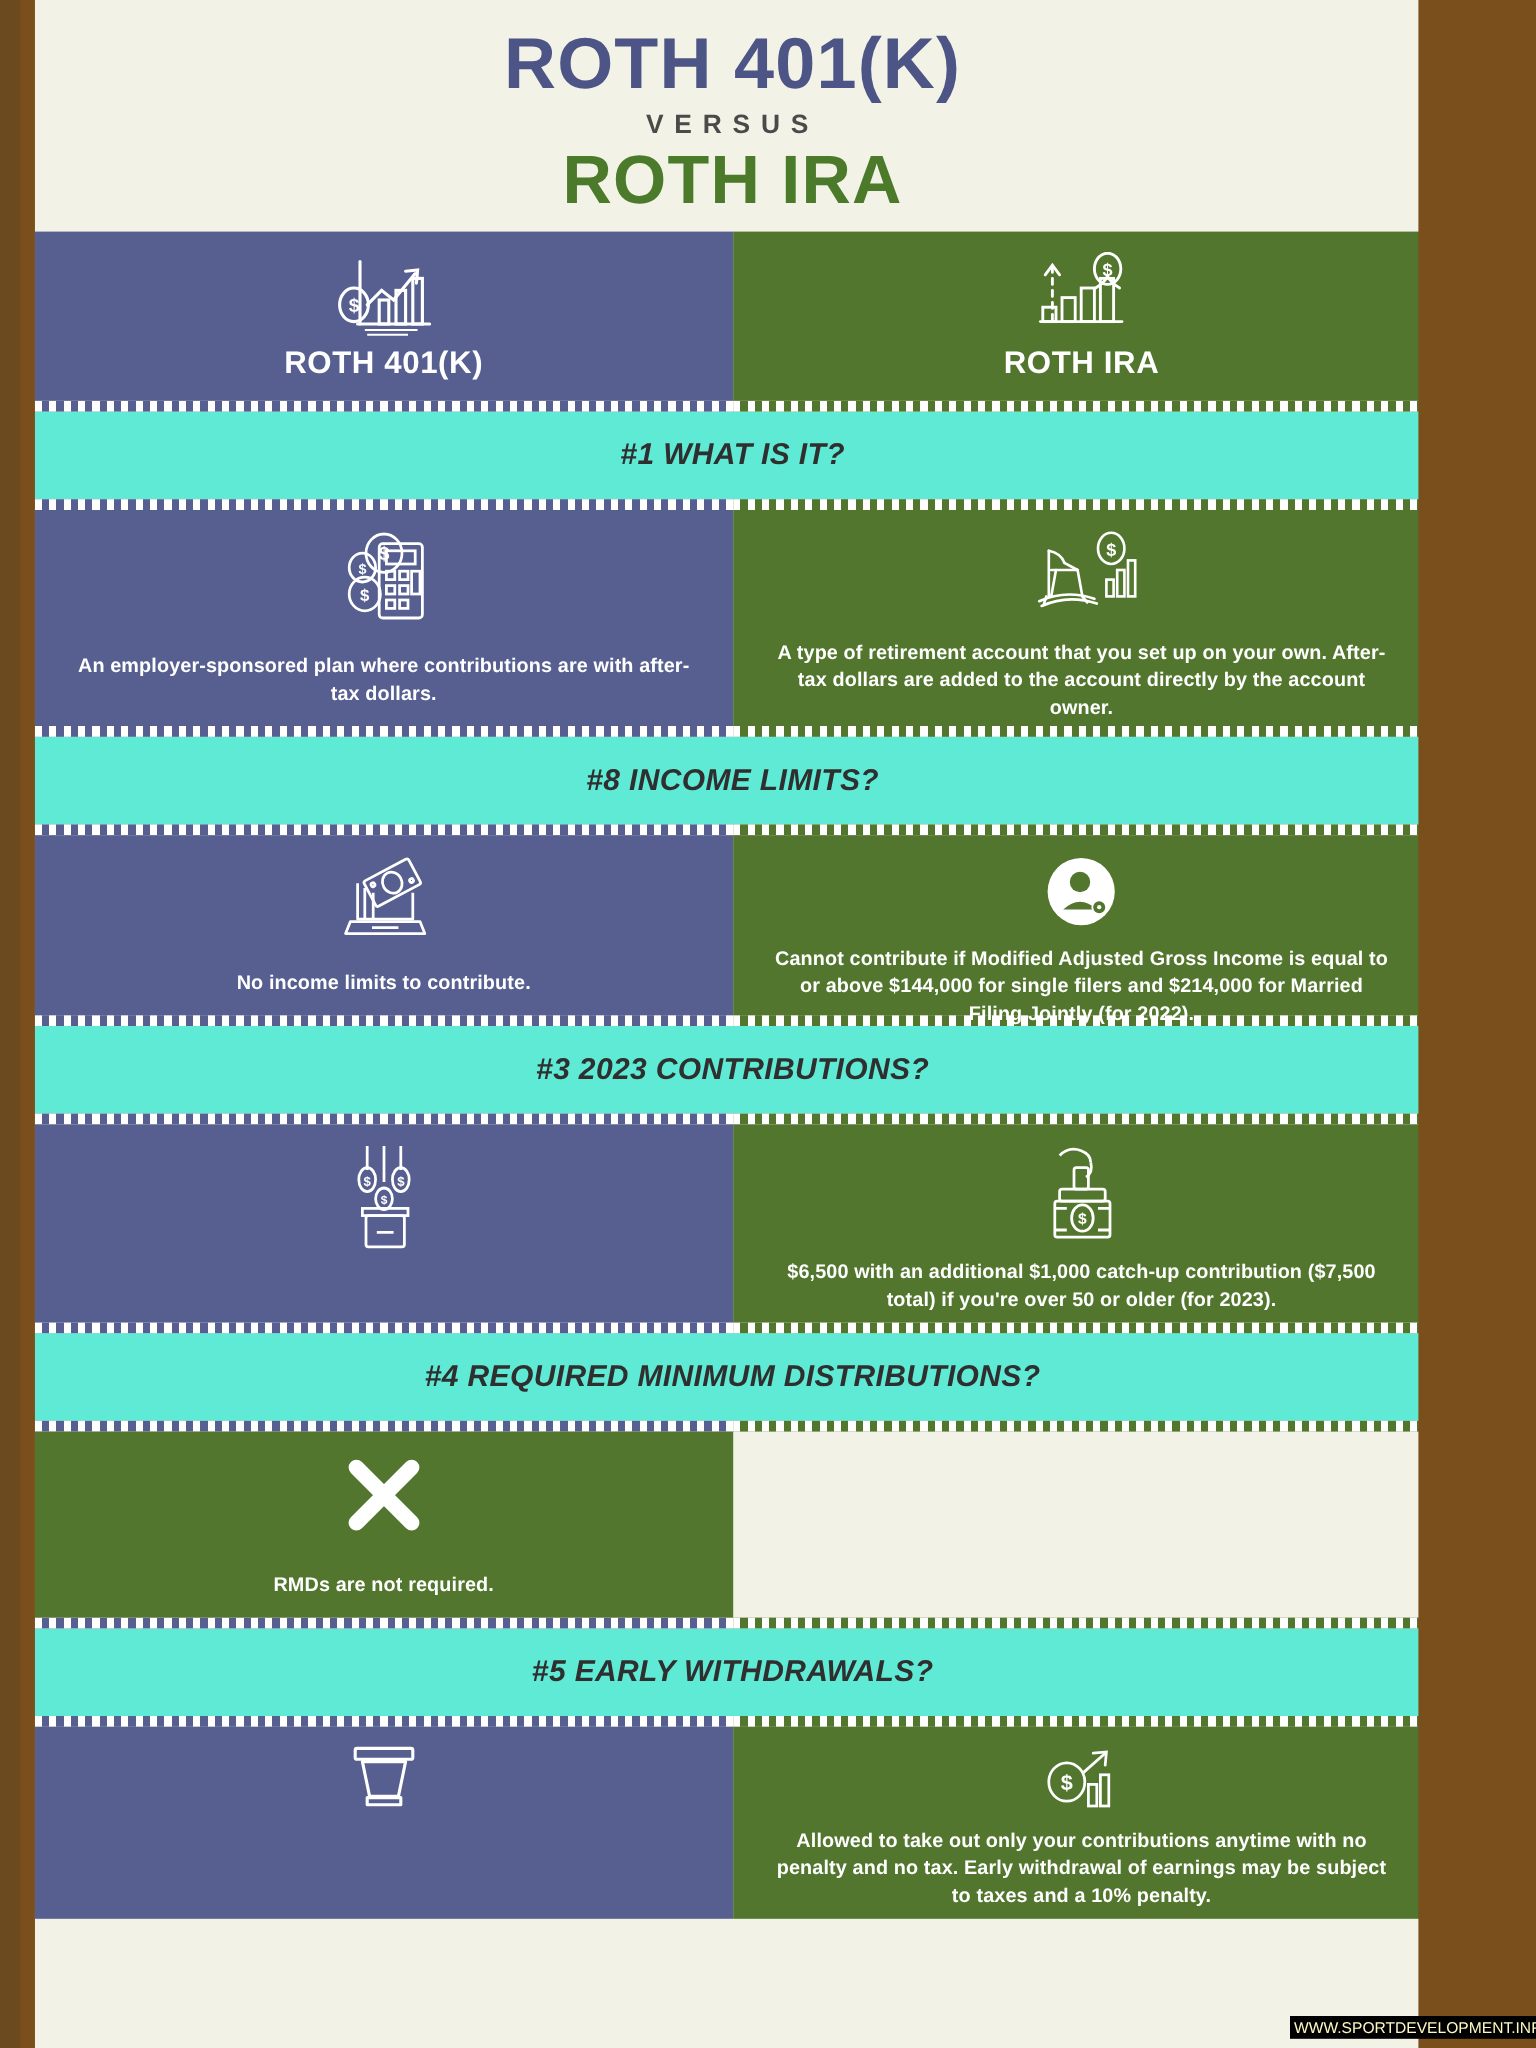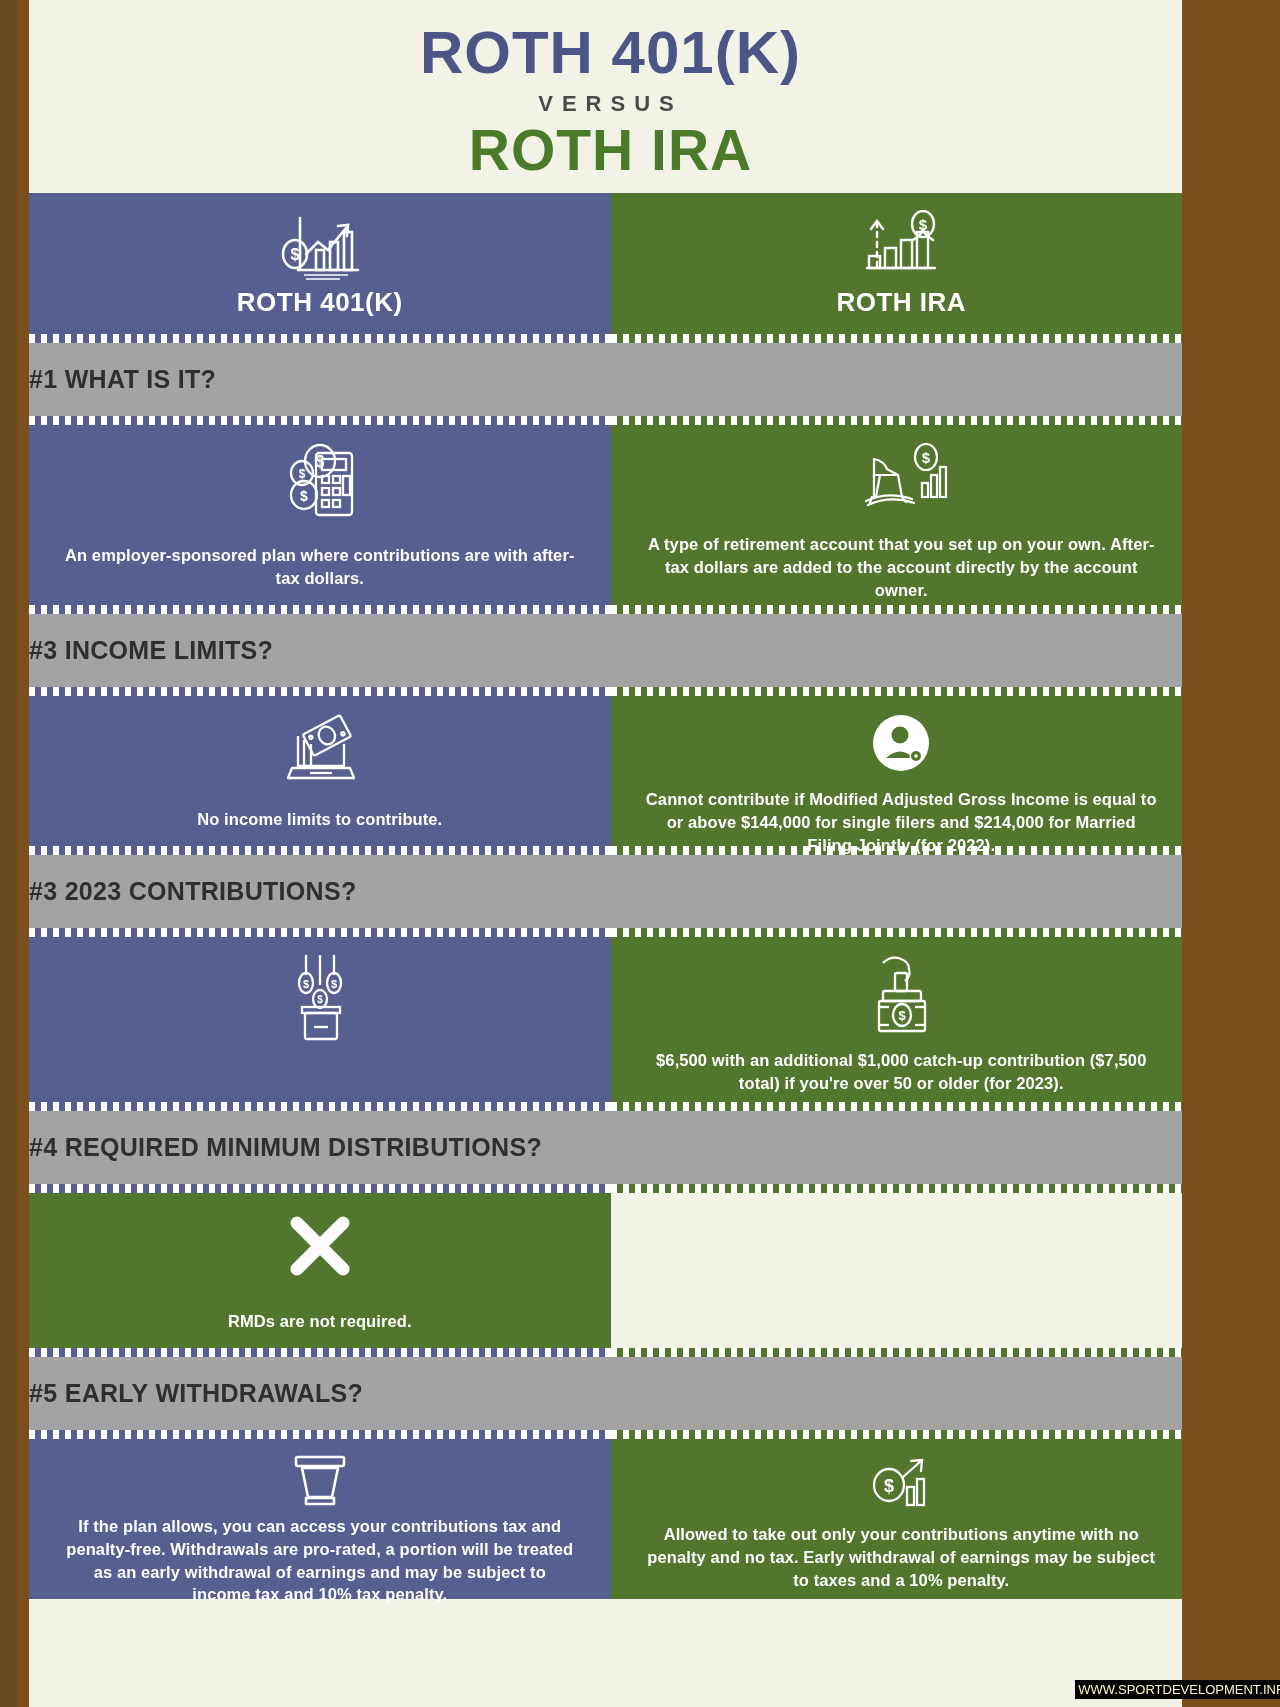--- a/index.html
+++ b/index.html
@@ -110,24 +110,26 @@
     background-image: repeating-linear-gradient(
       to right,
       #ffffff 0px, #ffffff 6px,
       transparent 6px, transparent 12px);
   }
   .dash.on-blue  { background-color: #565f8f; }
   .dash.on-green { background-color: #52762d; }
 
   
   .q-band {
-    background: #a3a3a3;
+    background: #5eead4;
     height: 73px;
     display: flex;
     align-items: center;
+    justify-content: center;
+    font-style: italic;
   }
   .q-text {
     font-size: 25px;
     font-weight: bold;
     color: #2f2f2f;
     letter-spacing: 0.3px;
   }
 
   
   .content-row .col {
@@ -300,21 +302,21 @@
         <div class="spacer"></div>
         <div class="cell-text">A type of retirement account that you set up on your own. After-tax dollars are added to the account directly by the account owner.</div>
       </div>
     </div>
     <div class="dash-row">
       <div class="dash on-blue"></div>
       <div class="dash on-green"></div>
     </div>
 
     <div class="q-band">
-      <div class="q-text">#3 INCOME LIMITS?</div>
+      <div class="q-text">#8 INCOME LIMITS?</div>
     </div>
     <div class="dash-row">
       <div class="dash on-blue"></div>
       <div class="dash on-green"></div>
     </div>
     <div class="cols content-row row-h-150">
       <div class="col blue">
         <div class="cell-icon">
           <svg width="100" height="76" viewBox="0 0 100 76">
             <g stroke="#ffffff" stroke-width="2.3" fill="none" stroke-linejoin="round">
@@ -447,21 +449,20 @@
         <div class="cell-icon">
           <svg width="100" height="54" viewBox="0 0 100 54">
             <g stroke="#ffffff" stroke-width="2.6" fill="none" stroke-linejoin="round">
               <rect x="26" y="4" width="48" height="9" rx="1.5"></rect>
               <path d="M32 15 L68 15 L62 44 L38 44 Z"></path>
               <rect x="36" y="45" width="28" height="6"></rect>
             </g>
           </svg>
         </div>
         <div class="spacer"></div>
-        <div class="cell-text">If the plan allows, you can access your contributions tax and penalty-free. Withdrawals are pro-rated, a portion will be treated as an early withdrawal of earnings and may be subject to income tax and 10% tax penalty.</div>
       </div>
       <div class="col green">
         <div class="cell-icon">
           <svg width="100" height="62" viewBox="0 0 100 62">
             <g stroke="#ffffff" stroke-width="2.3" fill="none" stroke-linecap="round">
               <ellipse cx="38" cy="32" rx="15" ry="16"></ellipse>
               <path d="M52 24 L70 8"></path>
               <polyline points="60,8 71,7 70,18"></polyline>
               <rect x="56" y="34" width="7" height="18"></rect>
               <rect x="66" y="26" width="7" height="26"></rect>

